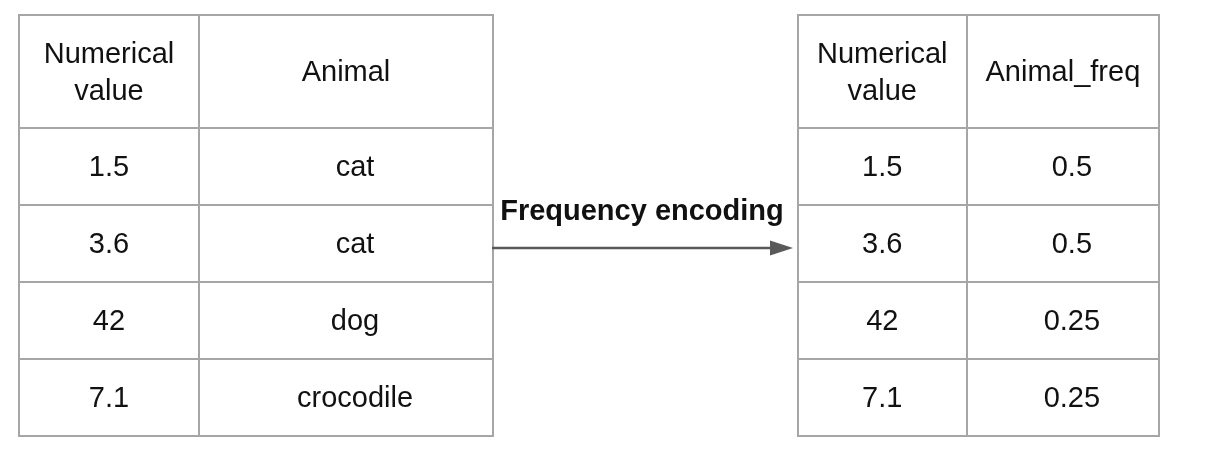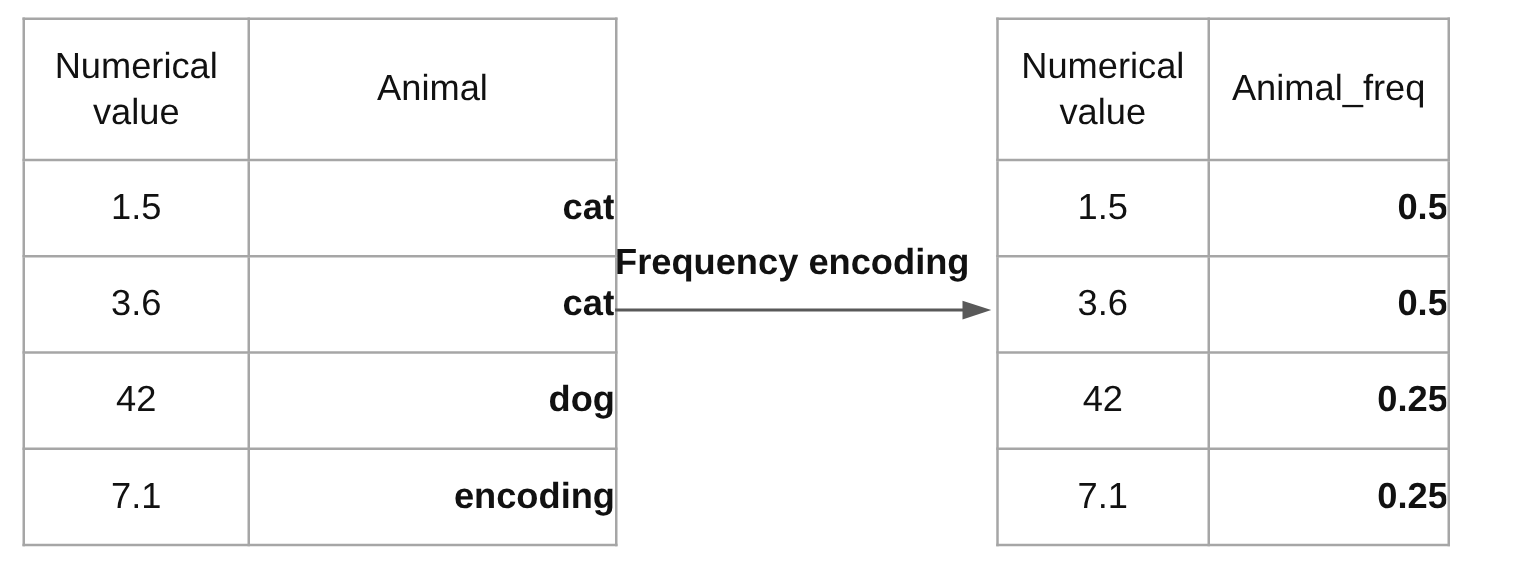--- a/index.html
+++ b/index.html
@@ -27,34 +27,35 @@
   table.data-table td {
     border: 2px solid #a6a6a6;
     vertical-align: middle;
     background: #ffffff;
     overflow: hidden;
   }
   table.data-table .hdr-row td { height: 113px; }
   table.data-table .data-row td { height: 77px; border-radius: 30px; }
 
   .cell-center { text-align: center; padding: 0 18px; line-height: 1.25; }
-  .cell-left   { text-align: right; padding: 0 0 0 18px; font-weight: bold; }
+  .cell-left   { text-align: center; padding: 0 0 0 18px; }
 
   #left-table  { left: 18px;  top: 14px; }
   #left-table  .col-a { width: 180px; }
   #left-table  .col-b { width: 294px; }
 
   #right-table { left: 797px; top: 14px; }
   #right-table .col-a { width: 203px; }
   #right-table .col-b { width: 208px; }
 
   .transform-label {
     position: absolute;
     left: 492px; top: 192px;
     width: 300px; height: 36px;
+    text-align: center;
     font-size: 29px;
     font-weight: bold;
     color: #111111;
     white-space: nowrap;
     line-height: 36px;
   }
   .arrow-wrap {
     position: absolute;
     left: 492px; top: 238px;
     width: 302px; height: 20px;
@@ -82,21 +83,21 @@
       <tr class="data-row">
         <td class="cell-center">3.6</td>
         <td class="cell-left">cat</td>
       </tr>
       <tr class="data-row">
         <td class="cell-center">42</td>
         <td class="cell-left">dog</td>
       </tr>
       <tr class="data-row">
         <td class="cell-center">7.1</td>
-        <td class="cell-left">encoding</td>
+        <td class="cell-left">crocodile</td>
       </tr>
     </tbody>
   </table>
 
   <div class="transform-label">Frequency encoding</div>
   <div class="arrow-wrap">
     <svg width="302" height="20" viewBox="0 0 302 20" xmlns="http://www.w3.org/2000/svg">
       <line x1="0" y1="10" x2="280" y2="10" stroke="#595959" stroke-width="2.5"></line>
       <polygon points="278,2.5 301,10 278,17.5" fill="#595959"></polygon>
     </svg>

